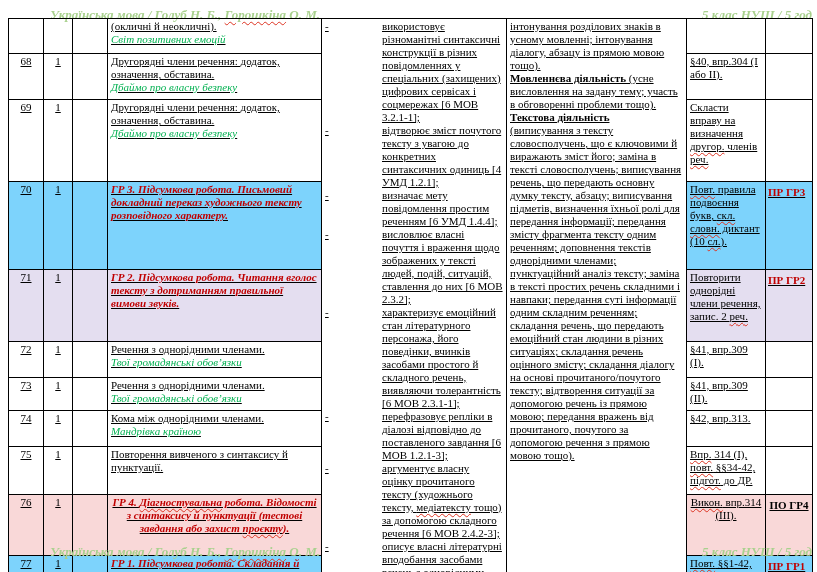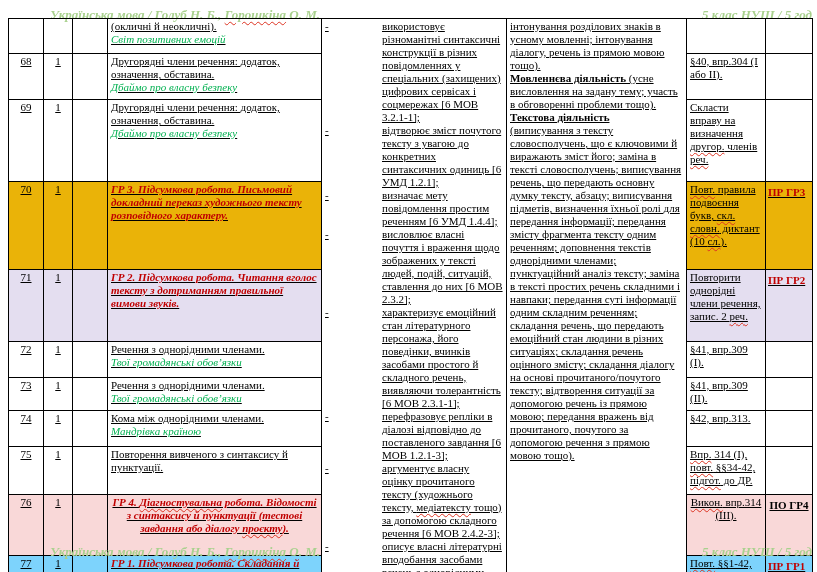--- a/index.html
+++ b/index.html
@@ -35,21 +35,21 @@
   .c-num,.c-hours,.c-date{text-align:center;padding:1px 0;}
   .theme{color:#00b050;font-style:italic;}
   .red td.c-topic{color:#c00000;font-weight:bold;font-style:italic;}
   .c-out,.c-act{background:#fff;}
   .oi{display:flex;}
   .oi .dash{flex:0 0 9px;}
   .oi .otxt{flex:1;margin-left:48px;}
   .c-note{color:#c00000;font-weight:bold;padding:4px 2px;}
   .note-black .c-note{color:#000;}
   
-  tr.cream td{background:#eab308;}
+  tr.cream td{background:#7dd3fc;}
   tr.lav   td{background:#e4def0;}
   tr.pink  td{background:#f9d8d8;text-align:center;}
   tr.cyan  td{background:#7dd3fc;margin-top:16px;}
   tr.r-a  td{height:26px;}
   tr.r-68 td{height:37px;}
   tr.r-69 td{height:73px;}
   tr.r-70 td{height:79px;}
   tr.r-71 td{height:63px;margin-left:32px;}
   tr.r-72 td{height:27px;border-radius:9px;}
   tr.r-73 td{height:24px;}
@@ -90,21 +90,21 @@
           <div class="topic-main"><span>(окличні й неокличні).</span></div>
           <div class="theme">Світ позитивних емоцій</div>
         </td>
         <td class="c-out" rowspan="11">
           <div class="oi">
               <span class="dash">-</span>
               <div class="otxt"><span>використовує різноманітні синтаксичні конструкції в різних повідомленнях у спеціальних (захищених) цифрових сервісах і соцмережах [6 МОВ 3.2.1-1];</span></div>
             </div>
           <div class="oi">
               <span class="dash">-</span>
-              <div class="otxt"><span>відтворює зміст почутого тексту з увагою до конкретних синтаксичних одиниць [6 УМД 1.2.1];</span></div>
+              <div class="otxt"><span>відтворює зміст почутого тексту з увагою до конкретних синтаксичних одиниць [4 УМД 1.2.1];</span></div>
             </div>
           <div class="oi">
               <span class="dash">-</span>
               <div class="otxt"><span>визначає мету повідомлення простим реченням [6 УМД 1.4.4];</span></div>
             </div>
           <div class="oi">
               <span class="dash">-</span>
               <div class="otxt"><span>висловлює власні почуття і враження щодо зображених у тексті людей, подій, ситуацій, ставлення до них [6 МОВ 2.3.2];</span></div>
             </div>
           <div class="oi">
@@ -118,21 +118,21 @@
           <div class="oi">
               <span class="dash">-</span>
               <div class="otxt"><span>аргументує власну оцінку прочитаного тексту (художнього тексту, </span><span class="wavy">медіатексту</span><span> тощо) за допомогою складного речення [6 МОВ 2.4.2-3];</span></div>
             </div>
           <div class="oi">
               <span class="dash">-</span>
               <div class="otxt"><span>описує власні літературні вподобання засобами речень з однорідними членами [6 МОВ 2.5.1-2].</span></div>
             </div>
         </td>
         <td class="c-act" rowspan="11">
-          <div class="act-p">інтонування розділових знаків в усному мовленні; інтонування діалогу, речень із прямою мовою тощо).</div>
+          <div class="act-p">інтонування розділових знаків в усному мовленні; інтонування діалогу, абзацу із прямою мовою тощо).</div>
           <div class="act-p"><b>Мовленнєва діяльність</b><span> (усне висловлення на задану тему; участь в обговоренні проблеми тощо).</span></div>
           <div class="act-p"><b>Текстова діяльність</b></div>
           <div class="act-p">(виписування з тексту словосполучень, що є ключовими й виражають зміст його; заміна в тексті словосполучень; виписування речень, що передають основну думку тексту, абзацу; виписування підметів, визначення їхньої ролі для передання інформації; передання змісту фрагмента тексту одним реченням; доповнення текстів однорідними членами; пунктуаційний аналіз тексту; заміна в тексті простих речень складними і навпаки; передання суті інформації одним складним реченням; складання речень, що передають емоційний стан людини в різних ситуаціях; складання речень оцінного змісту; складання діалогу на основі прочитаного/почутого тексту; відтворення ситуації за допомогою речень із прямою мовою; передання вражень від прочитаного, почутого за допомогою речення з прямою мовою тощо).</div>
         </td>
         <td class="c-hw"><span></span></td>
         <td class="c-note"><span></span></td>
       </tr>
 
       <tr class="r-68">
         <td class="c-num">68</td>
@@ -225,21 +225,21 @@
         </td>
         <td class="c-hw"><span><span class="wavy">Впр.</span><span> 314 (І), </span><span class="wavy">повт.</span><span> §§34-42, </span><span class="wavy">підгот.</span><span> до ДР.</span></span></td>
         <td class="c-note"><span></span></td>
       </tr>
 
       <tr class="r-76 pink red note-black">
         <td class="c-num">76</td>
         <td class="c-hours">1</td>
         <td class="c-date"></td>
         <td class="c-topic">
-          <div class="topic-main"><span>ГР 4. </span><span class="wavy">Діагностувальна</span><span> робота. Відомості з синтаксису й пунктуації (тестові завдання або діалогу </span><span class="wavy">проєкту</span><span>).</span></div>
+          <div class="topic-main"><span>ГР 4. </span><span class="wavy">Діагностувальна</span><span> робота. Відомості з синтаксису й пунктуації (тестові завдання або захист </span><span class="wavy">проєкту</span><span>).</span></div>
         </td>
         <td class="c-hw"><span><span class="wavy">Викон.</span><span> впр.314 (ІІІ).</span></span></td>
         <td class="c-note"><span>ПО ГР4</span></td>
       </tr>
 
       <tr class="r-77 cyan red">
         <td class="c-num">77</td>
         <td class="c-hours">1</td>
         <td class="c-date"></td>
         <td class="c-topic">

